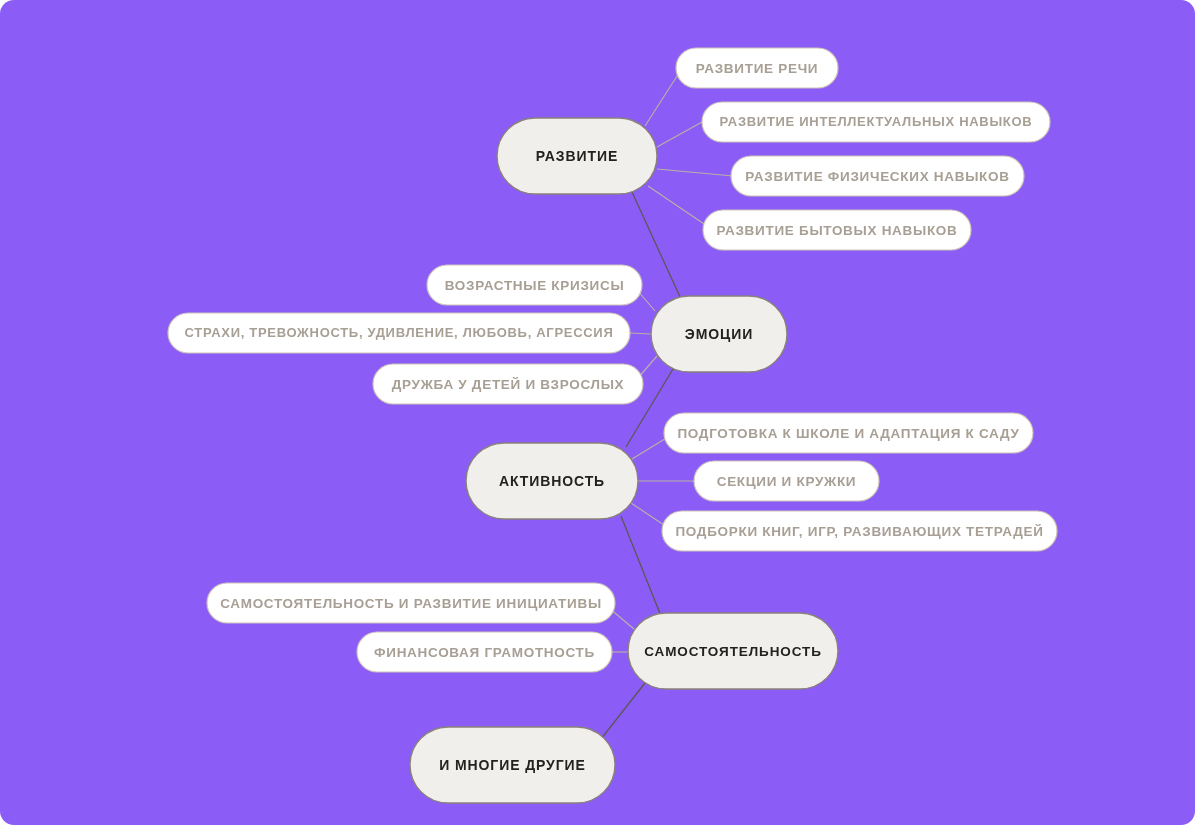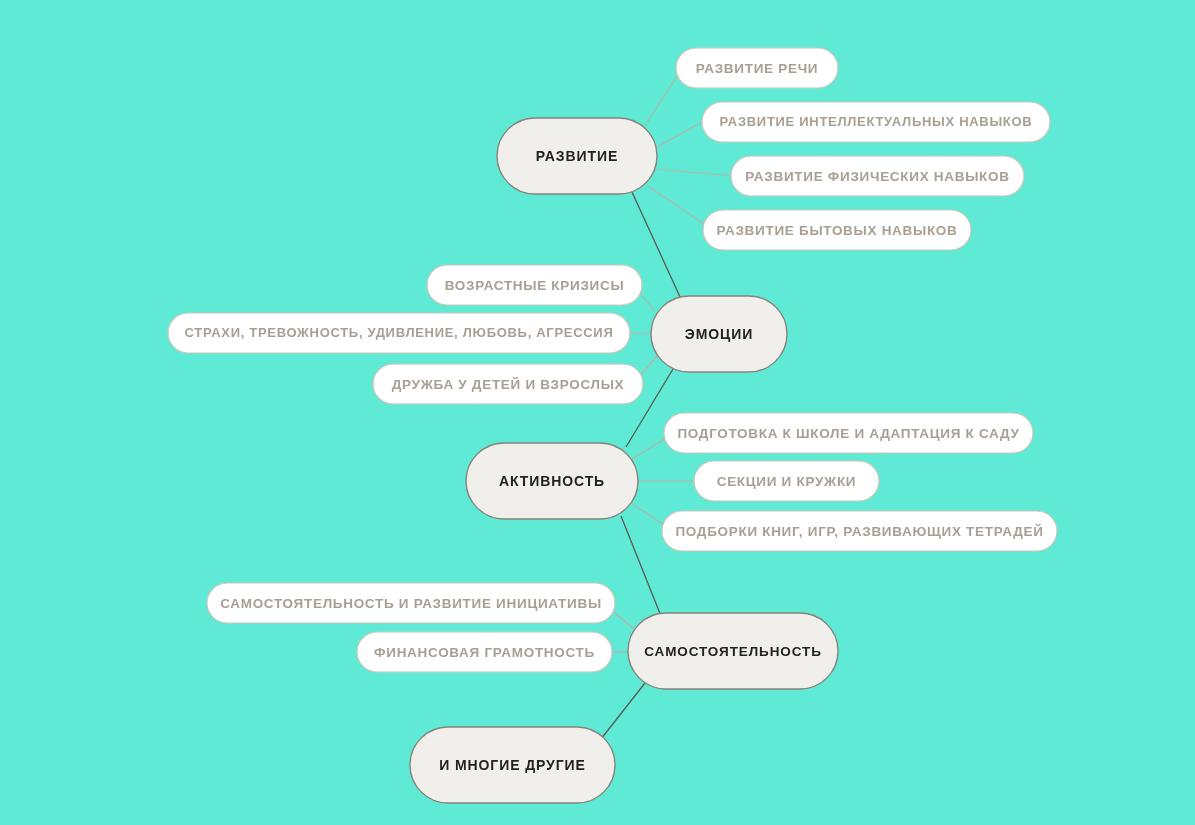--- a/index.html
+++ b/index.html
@@ -10,21 +10,22 @@
   body {
     width: 1195px;
     height: 825px;
     font-family: "Liberation Sans", sans-serif;
     overflow: hidden;
   }
   #diagram-root {
     position: relative;
     width: 1195px;
     height: 825px;
-    background: #5eead4;
+    background: #8b5cf6;
+    border-radius: 14px;
   }
   svg#mindmap {
     display: block;
     width: 1195px;
     height: 825px;
   }
   .edge-spine {
     fill: none;
     stroke: #5b5750;
     stroke-width: 1.25;

